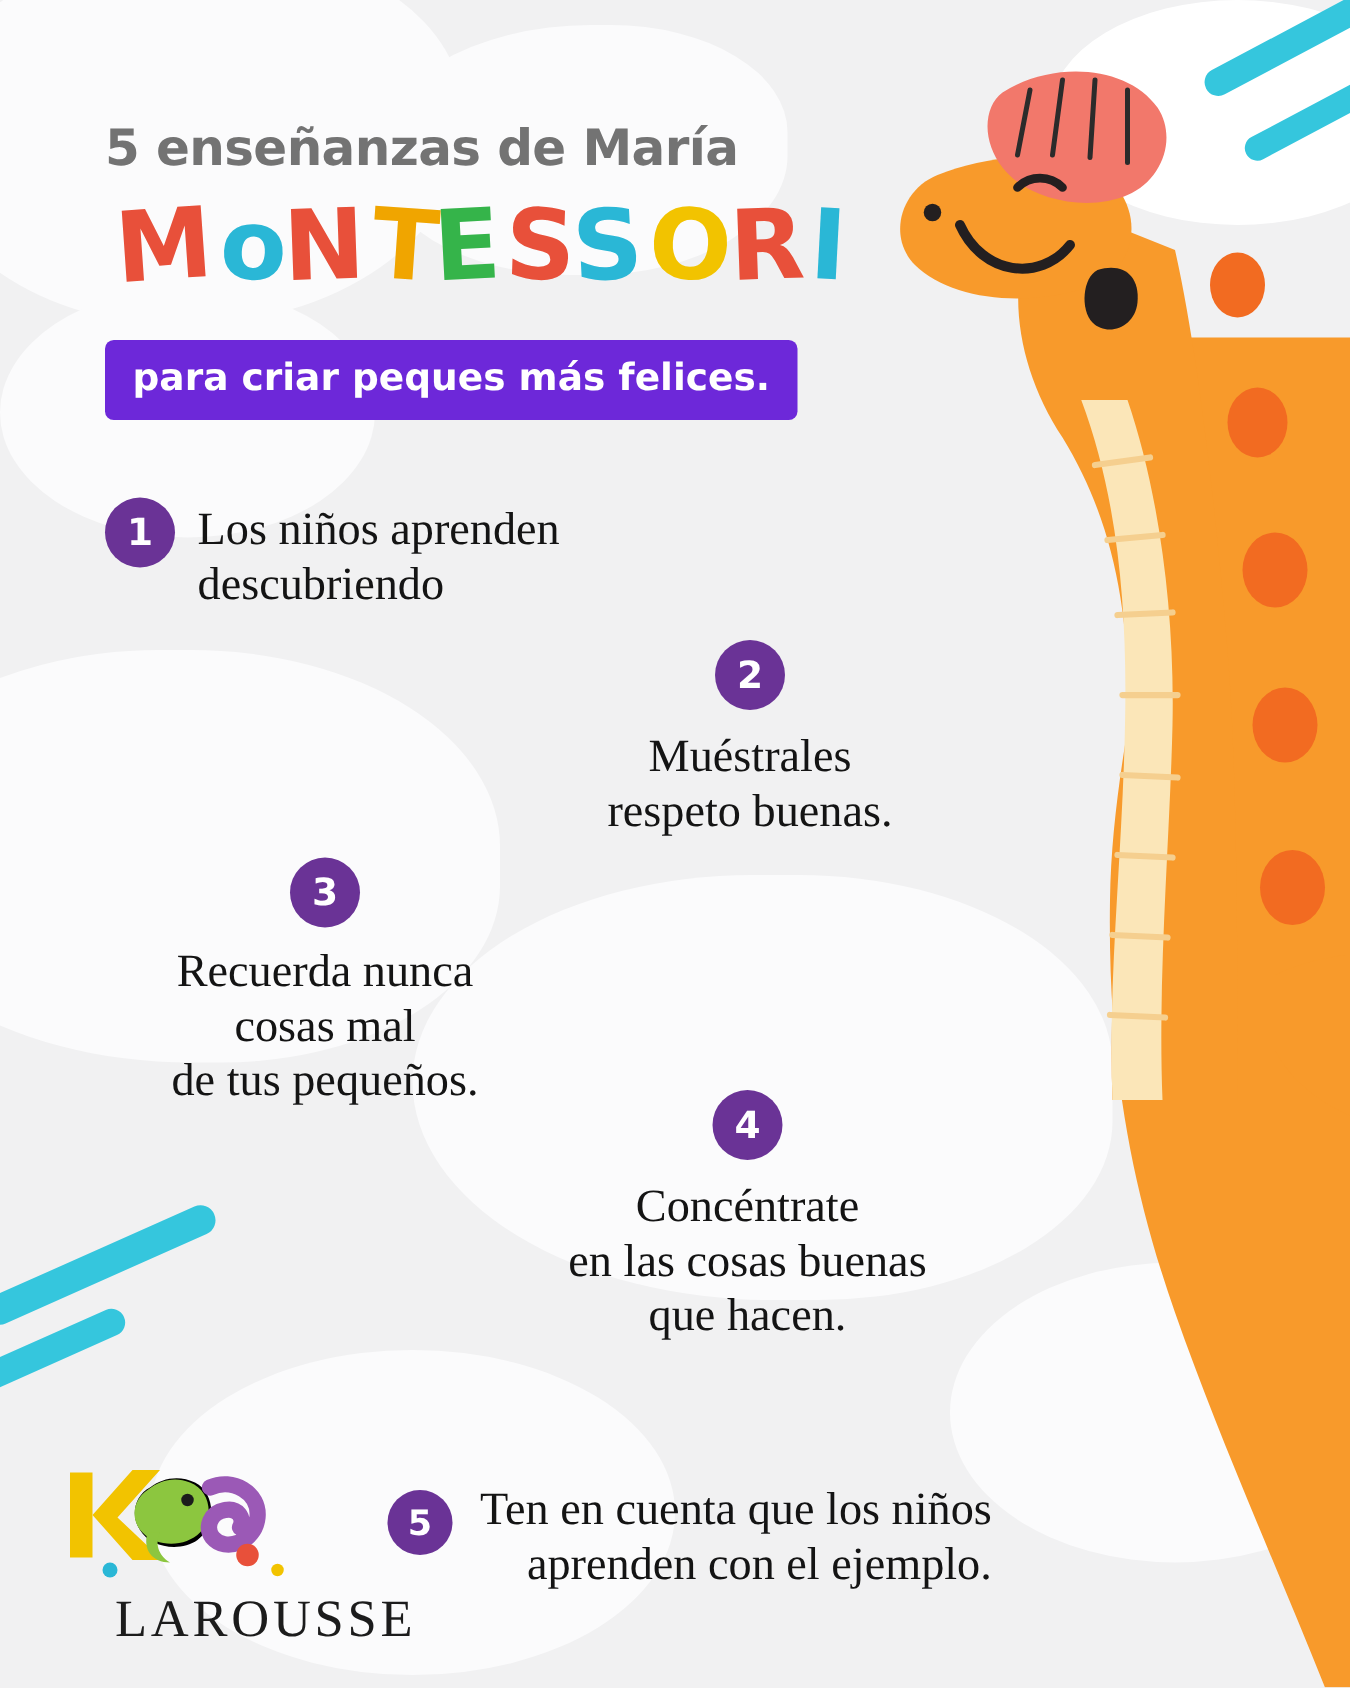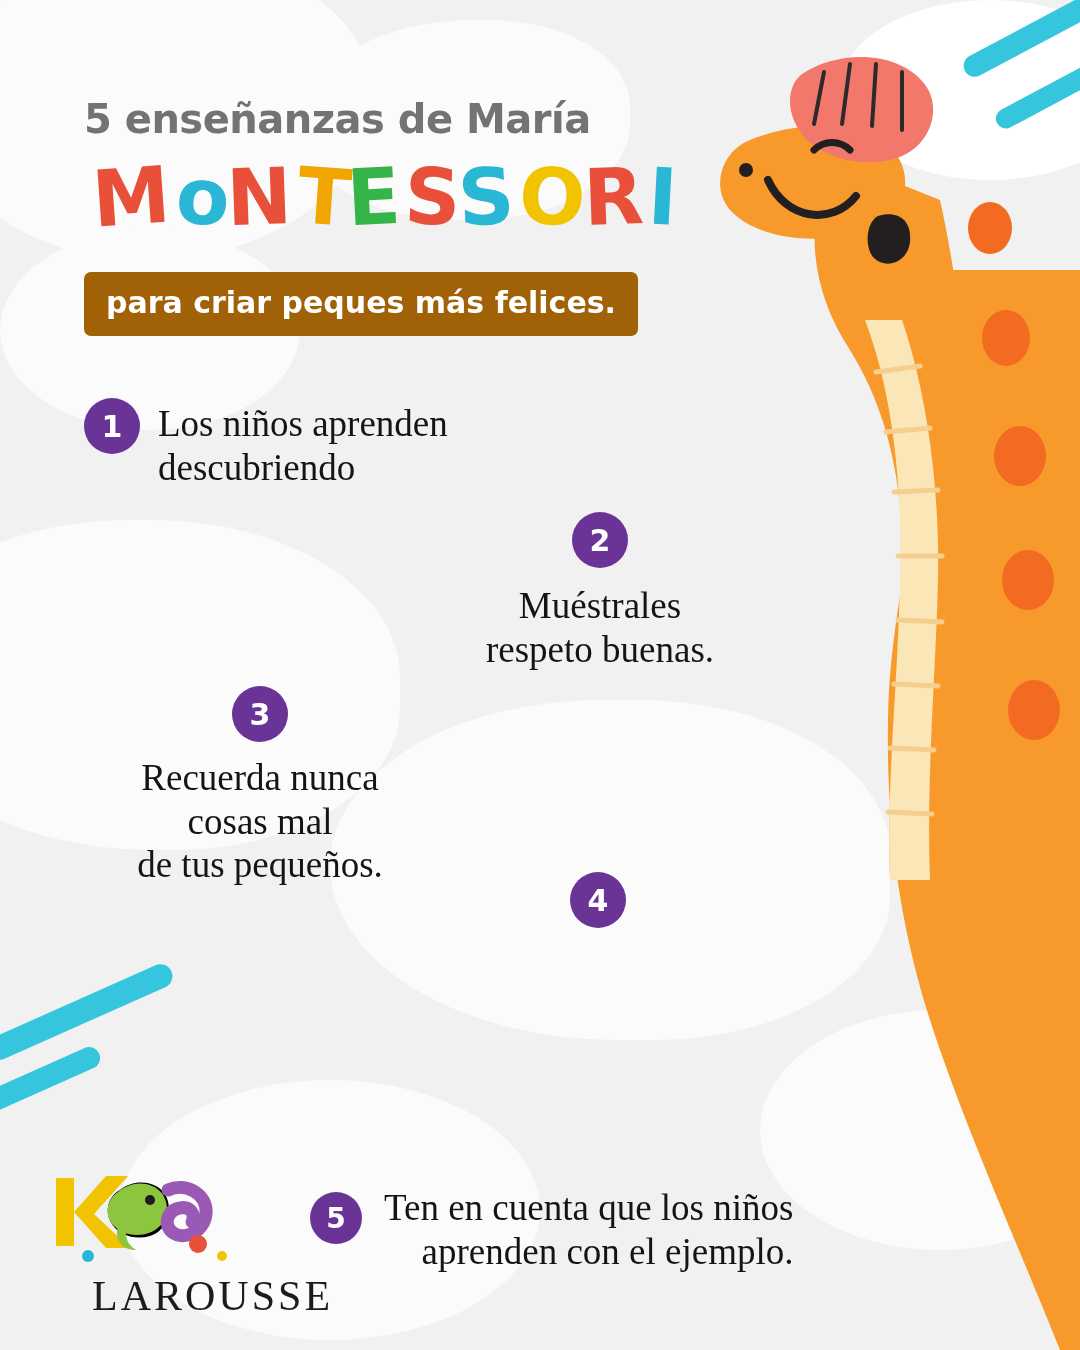--- a/index.html
+++ b/index.html
@@ -72,21 +72,21 @@
     line-height: 1;
   }
   .montessori span {
     display: inline-block;
     transform-origin: center bottom;
   }
   .ribbon {
     position: absolute;
     left: 84px;
     top: 272px;
-    background: #a16207;
+    background: #6d28d9;
     border-radius: 7px;
     padding: 13px 22px 16px 22px;
     color: #ffffff;
     font-family: "DejaVu Sans", sans-serif;
     font-weight: bold;
     font-size: 30px;
     white-space: nowrap;
   }
 
   
@@ -228,20 +228,23 @@
 
   <div class="tip tip3">
     <div class="badge">3</div>
     <div class="tip-text">Recuerda nunca
 cosas mal
 de tus pequeños.</div>
   </div>
 
   <div class="tip tip4">
     <div class="badge">4</div>
+    <div class="tip-text">Concéntrate
+en las cosas buenas
+que hacen.</div>
   </div>
 
   <div class="tip tip5">
     <div class="badge">5</div>
     <div class="tip-text">Ten en cuenta  que los niños
 aprenden con el ejemplo.</div>
   </div>
 
   <div class="logo">
     <svg viewBox="0 0 220 150" width="220" height="150">

